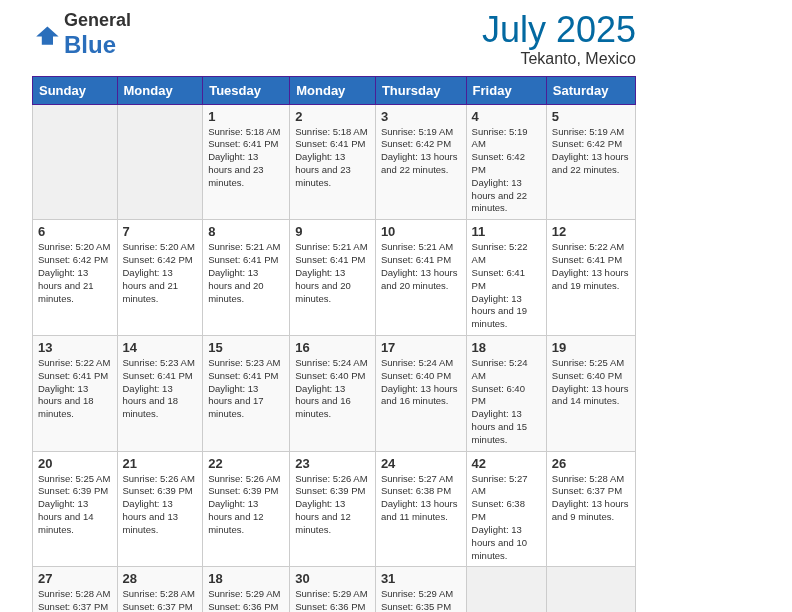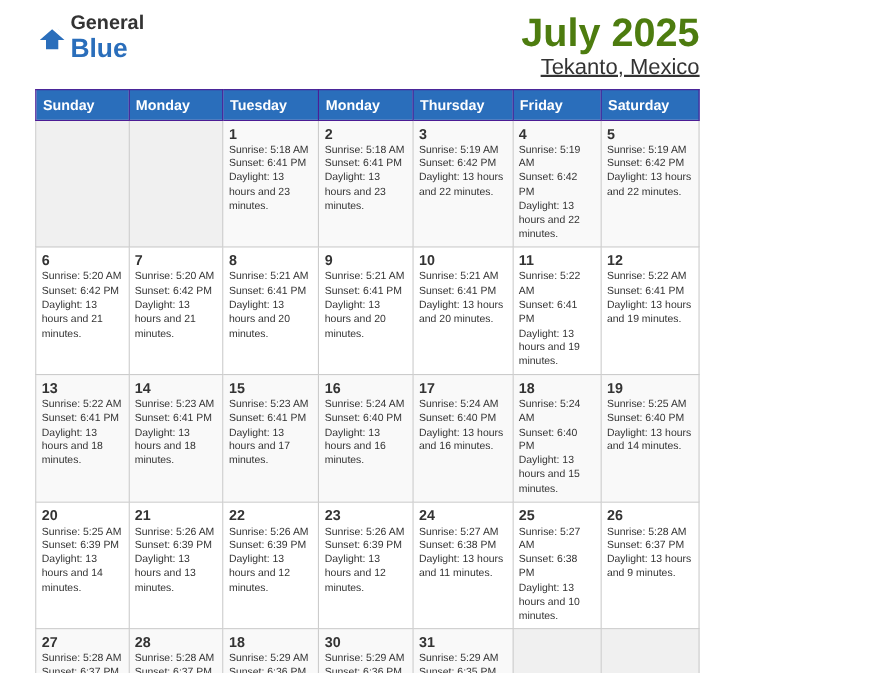--- a/index.html
+++ b/index.html
@@ -38,28 +38,27 @@
     }
     .logo-icon {
       width: 28px;
       height: 28px;
     }
     .title-block {
       text-align: right;
     }
     .title-month {
       font-size: 36px;
-      font-weight: bold;
-      color: #4d7c0f;
+      font-weight: normal;
+      color: #0369a1;
       line-height: 1.1;
     }
     .title-location {
-      font-size: 20px;
+      font-size: 16px;
       color: #333;
-      text-decoration: underline;
     }
     .calendar {
       width: 100%;
       border-collapse: collapse;
       border: 1px solid #ccc;
     }
     .calendar th {
       background-color: #2a6ebb;
       color: #fff;
       font-size: 13px;
@@ -278,21 +277,21 @@
 Sunset: 6:39 PM
 Daylight: 13 hours and 12 minutes.</div>
           </td>
           <td>
             <div class="day-number">24</div>
             <div class="day-info" style="white-space: pre-line;">Sunrise: 5:27 AM
 Sunset: 6:38 PM
 Daylight: 13 hours and 11 minutes.</div>
           </td>
           <td>
-            <div class="day-number">25</div>
+            <div class="day-number">42</div>
             <div class="day-info" style="white-space: pre-line;">Sunrise: 5:27 AM
 Sunset: 6:38 PM
 Daylight: 13 hours and 10 minutes.</div>
           </td>
           <td>
             <div class="day-number">26</div>
             <div class="day-info" style="white-space: pre-line;">Sunrise: 5:28 AM
 Sunset: 6:37 PM
 Daylight: 13 hours and 9 minutes.</div>
           </td>

